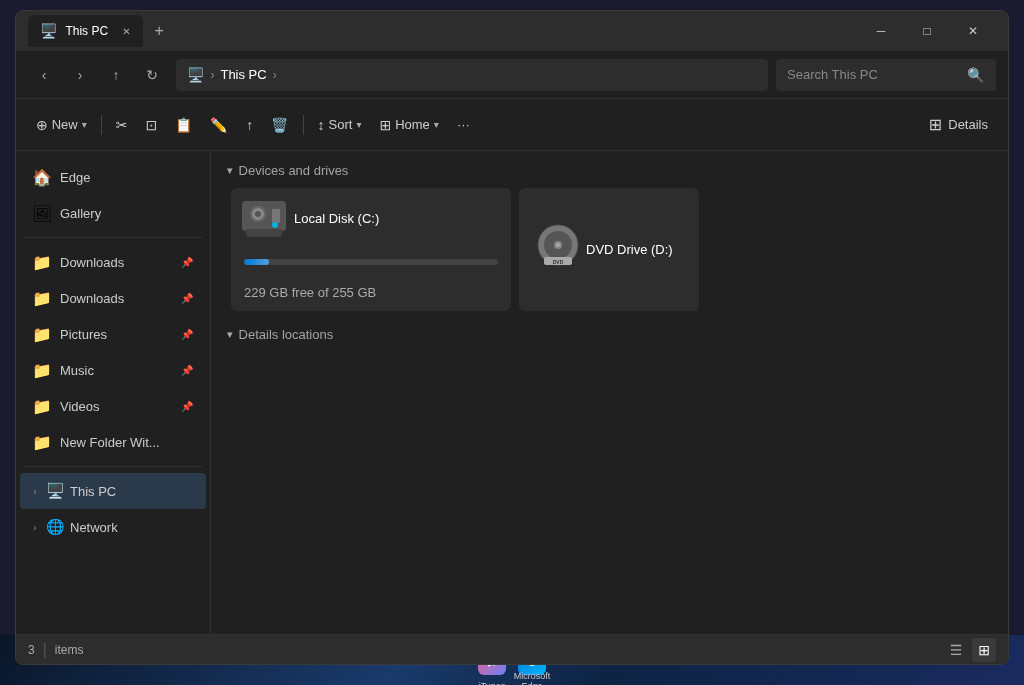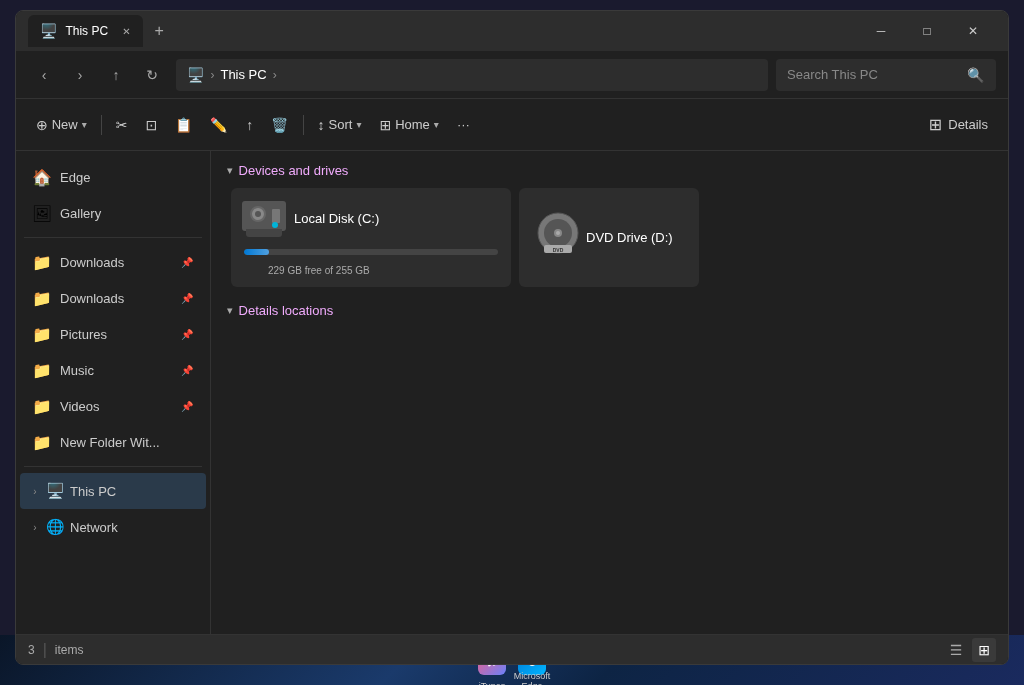--- a/index.html
+++ b/index.html
@@ -296,60 +296,60 @@
     .main-panel::-webkit-scrollbar-thumb { background: #444; border-radius: 3px; }
 
     .section-header {
       display: flex;
       align-items: center;
       gap: 6px;
       margin-bottom: 10px;
     }
 
     .section-chevron { color: #aaa; font-size: 11px; }
-    .section-title { color: #f0abfc; font-size: 13px; font-weight: 400; }
+    .section-title { color: #a3a3a3; font-size: 13px; font-weight: 400; }
 
     .drives-grid {
       display: flex;
       flex-wrap: wrap;
       gap: 8px;
       margin-bottom: 16px;
       padding-left: 4px;
     }
 
     .drive-card {
       width: 280px;
       background: #2d2d2d;
       border-radius: 6px;
       padding: 10px 12px;
       cursor: pointer;
       display: flex;
       flex-direction: column;
-      gap: 10px;
+      gap: 20px;
       border: 1px solid transparent;
     }
 
     .drive-top {
       display: flex;
       align-items: center;
       gap: 10px;
     }
 
     .drive-icon-wrap {
       width: 40px;
       height: 40px;
       display: flex;
       align-items: center;
       justify-content: center;
       font-size: 32px;
     }
 
     .drive-info { flex: 1; }
     .drive-name { color: #ffffff; font-size: 13px; margin-bottom: 2px; }
-    .drive-free { color: #aaaaaa; font-size: 10px; margin-left: 24px; }
+    .drive-free { color: #aaaaaa; font-size: 13px; }
 
     .drive-progress-bar {
       height: 6px;
       background: #444;
       border-radius: 3px;
       overflow: hidden;
     }
 
     .drive-progress-fill {
       height: 100%;

